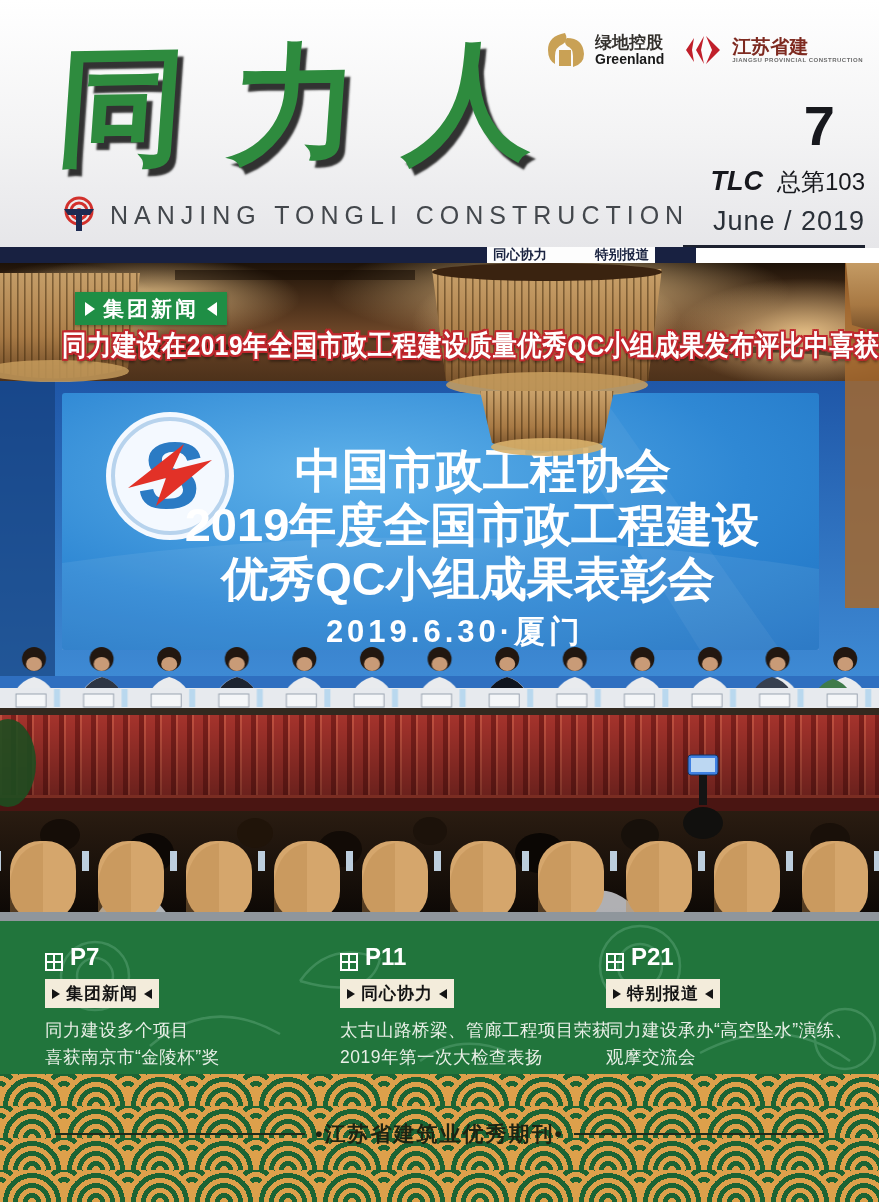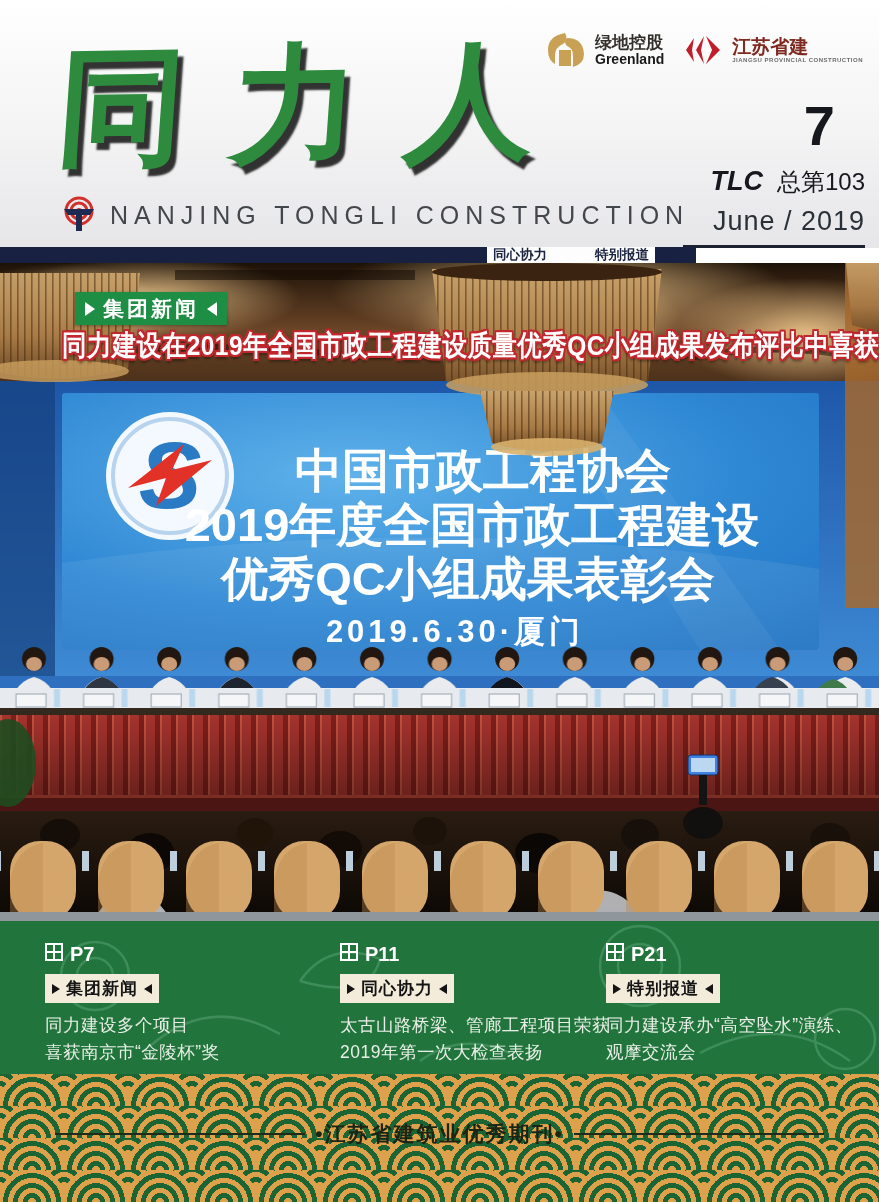--- a/index.html
+++ b/index.html
@@ -53,21 +53,21 @@
     position:absolute;left:62px;top:64px;white-space:nowrap;transform:scaleX(.86);transform-origin:left center;
     font-size:28.5px;font-weight:900;color:#fff;letter-spacing:0.5px;
     text-shadow:-2px -2px 0 #c1272d,2px -2px 0 #c1272d,-2px 2px 0 #c1272d,2px 2px 0 #c1272d,
                  -2px 0 0 #c1272d,2px 0 0 #c1272d,0 -2px 0 #c1272d,0 2px 0 #c1272d,0 4px 3px rgba(0,0,0,.45);
   }
   
   .divider{position:absolute;left:0;top:912px;width:879px;height:9px;background:#8f969c;}
   .footer{position:absolute;left:0;top:921px;width:879px;height:281px;background:#21753c;overflow:hidden;}
   .f-col{position:absolute;top:22px;width:280px;}
   .f-col.c1{left:45px;} .f-col.c2{left:340px;} .f-col.c3{left:606px;}
-  .prow{display:flex;align-items:flex-start;gap:7px;color:#fff;font-weight:bold;font-size:20px;}
+  .prow{display:flex;align-items:flex-end;gap:7px;color:#fff;font-weight:bold;font-size:24px;}
   .picon{width:14px;height:14px;border:2px solid #fff;position:relative;display:inline-block;}
   .picon::before{content:"";position:absolute;left:50%;top:0;bottom:0;width:2px;margin-left:-1px;background:#fff;}
   .picon::after{content:"";position:absolute;top:50%;left:0;right:0;height:2px;margin-top:-1px;background:#fff;}
   .ftag{display:inline-flex;align-items:center;gap:6px;background:#f3ecdb;padding:3px 7px;margin:8px 0 9px;}
   .ftag .lbl{font-size:17px;font-weight:900;color:#141414;letter-spacing:1px;}
   .tri.sm{border-top-width:5px;border-bottom-width:5px;}
   .tri.sm.r{border-left:8px solid #141414;}
   .tri.sm.l{border-right:8px solid #141414;}
   .flines{color:#e9efe7;font-size:17.5px;line-height:1.55;letter-spacing:.5px;}
   .waves{

